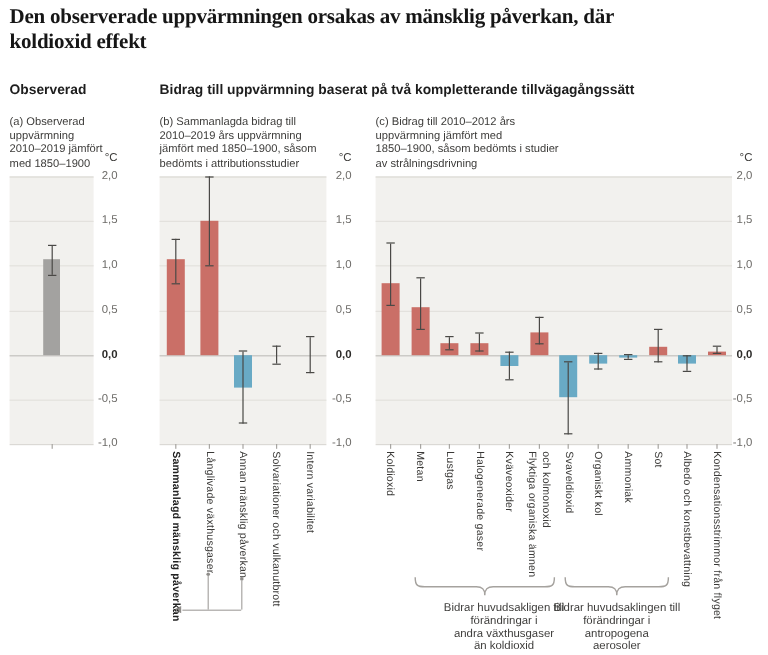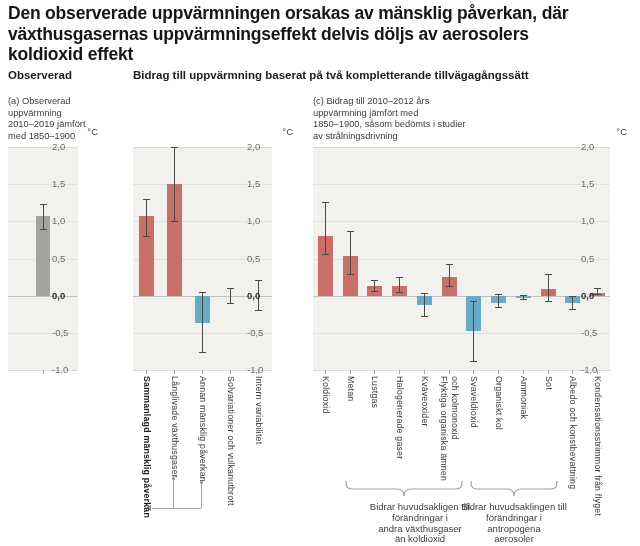--- a/index.html
+++ b/index.html
@@ -1,59 +1,62 @@
 <!DOCTYPE html>
 <html><head>
 <meta charset="utf-8">
 <style>
   html,body{margin:0;padding:0;background:#fff;}
   body{font-family:"Liberation Sans",sans-serif;color:#1a1a1a;}
   #fig{position:relative;width:640px;height:546px;overflow:hidden;background:#ffffff;}
   .title{position:absolute;left:8px;top:3px;font-weight:bold;font-size:17.5px;line-height:20.5px;letter-spacing:-0.2px;color:#161616;}
-  .title div{white-space:nowrap;}
+  .title div{white-space:nowrap;font-family:Liberation Serif, serif;}
   .subtitle{position:absolute;top:69px;font-size:11.5px;font-weight:bold;color:#1d1d1d;white-space:nowrap;}
   .caption{position:absolute;top:96px;font-size:9.3px;line-height:11.6px;color:#3d3c3a;white-space:pre-line;}
   .plot{position:absolute;background:#f2f1ee;}
   .grid{position:absolute;left:0;right:0;height:1px;background:#e3e1dd;}
   .grid.zero{background:#c3c1bd;}
   .grid.edge{background:#dbd9d5;}
   .bar{position:absolute;}
   .err-line{position:absolute;width:1px;background:#4a4946;}
   .err-cap{position:absolute;width:7px;height:1px;background:#4a4946;}
   .xtick{position:absolute;width:1px;height:4px;background:#a7a5a1;}
   .tick-col{position:absolute;width:30px;height:546px;top:0;}
-  .ytick{position:absolute;right:16px;width:30px;font-size:9.5px;color:#6e6c69;}
+  .ytick{position:absolute;right:0;width:30px;text-align:right;font-size:9.5px;color:#6e6c69;}
   .ytick.zero{color:#2c2b29;font-weight:bold;}
   .unit{position:absolute;right:0;width:30px;text-align:right;font-size:9.5px;color:#3d3c3a;}
   .cat-label{position:absolute;writing-mode:vertical-lr;text-orientation:mixed;white-space:pre;font-size:8.8px;line-height:11px;color:#3a3937;letter-spacing:0.2px;}
   .cat-label.bold{font-weight:bold;color:#222;}
   .conn{position:absolute;background:#a8a6a3;}
   .conn-dot{position:absolute;width:3px;height:3px;border-radius:50%;background:#8f8d8a;}
   .conn-arrow{position:absolute;width:0;height:0;border-top:3.5px solid transparent;border-bottom:3.5px solid transparent;border-right:6px solid #8f8d8a;}
   .brace{position:absolute;}
   .bracket-text{position:absolute;top:502px;width:160px;text-align:center;font-size:9.5px;line-height:10.8px;color:#3d3c3a;white-space:pre-line;}
 </style>
 </head>
 <body>
 
 <div id="fig">
 
   <div class="title">
     <div>Den observerade uppvärmningen orsakas av mänsklig påverkan, där</div>
-    <div>växthusgasernas uppvärmningseffekt delvis döljs av aerosolers</div>
     <div>koldioxid effekt</div>
   </div>
 
   <div class="subtitle" style="left:8px;">Observerad</div>
   <div class="subtitle" style="left:133px;">Bidrag till uppvärmning baserat på två kompletterande tillvägagångssätt</div>
 
   <div class="caption" style="left:8px;width:115px;">(a) Observerad
 uppvärmning
 2010–2019 jämfört
 med 1850–1900</div>
+  <div class="caption" style="left:133px;width:165px;">(b) Sammanlagda bidrag till
+2010–2019 års uppvärmning
+jämfört med 1850–1900, såsom
+bedömts i attributionsstudier</div>
   <div class="caption" style="left:313px;width:200px;">(c) Bidrag till 2010–2012 års
 uppvärmning jämfört med
 1850–1900, såsom bedömts i studier
 av strålningsdrivning</div>
 
   <div class="conn-dot" style="left:171.5px;top:477px;"></div>
   <div class="conn-dot" style="left:199.5px;top:481px;"></div>
   <div class="conn" style="left:172.5px;top:480px;width:1px;height:28px;"></div>
   <div class="conn" style="left:200.5px;top:484px;width:1px;height:24px;"></div>
   <div class="conn" style="left:152px;top:508px;width:49px;height:1px;"></div>

